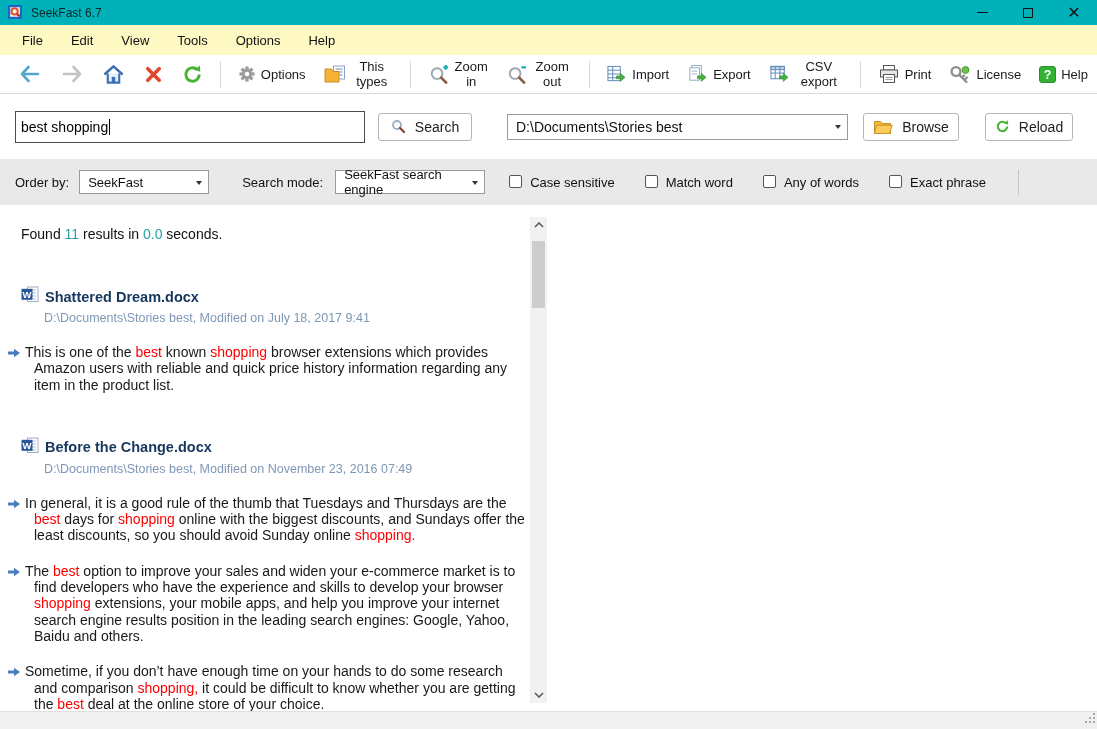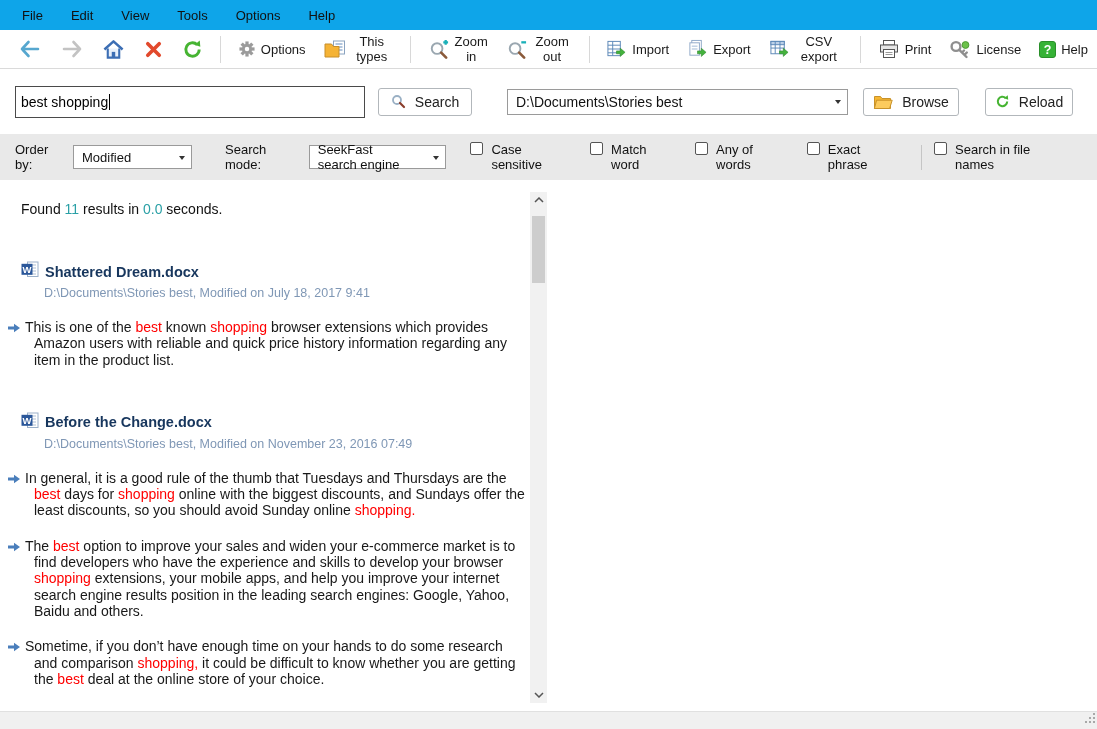--- a/index.html
+++ b/index.html
@@ -10,21 +10,21 @@
   .titlebar { height:25px; background:var(--titlebar,#00b1b9); display:flex; align-items:center; padding-left:7px; flex:0 0 auto; }
   .app-icon { width:17px; height:17px; margin-right:7px; display:flex; align-items:center; }
   .title-text { font-size:12px; color:#0c2527; }
   .win-controls { margin-left:auto; display:flex; height:100%; }
   .win-btn { width:46px; display:flex; align-items:center; justify-content:center; cursor:default; }
   .glyph-min { width:11px; border-top:1.4px solid #111; display:block; }
   .glyph-max { width:10px; height:10px; border:1.4px solid #111; display:block; }
   .glyph-close { font-size:16px; color:#111; line-height:1; }
 
   
-  .menubar { height:30px; background:#0ea5e9; display:flex; align-items:center; padding-left:8px; flex:0 0 auto; }
+  .menubar { height:30px; background:#fef9c3; display:flex; align-items:center; padding-left:8px; flex:0 0 auto; }
   .menu-item { padding:6px 14px; font-size:13px; color:#111; }
 
   
   .toolbar { height:39px; background:#fff; border-bottom:1px solid #dadada; display:flex; align-items:center; padding-left:9px; flex:0 0 auto; }
   .tbtn { display:flex; align-items:center; gap:5px; padding:4px 9px; font-size:13px; color:#1a1a1a; background:none; border:none; font-family:inherit; }
   .ticon { display:flex; align-items:center; }
   .tsep { width:1px; height:27px; background:#d8d8d8; margin:0 8px; }
 
   
   .searchrow { height:65px; background:#fff; display:flex; align-items:center; padding:0 15px; flex:0 0 auto; }
@@ -74,20 +74,42 @@
 
   
   .statusbar { height:18px; background:#f0f0f0; border-top:1px solid #e0e0e0; position:relative; flex:0 0 auto; }
   .grip { position:absolute; right:1px; bottom:1px; }
 </style>
 </head>
 <body>
 
 <div class="window">
 
+  <div class="titlebar">
+    <span class="app-icon">
+      <svg width="17" height="17" viewBox="0 0 17 17">
+          <rect x="1" y="1" width="14" height="14" fill="#1b66c9"></rect>
+          <rect x="3.2" y="3.2" width="9.6" height="9.6" fill="#eef3fa"></rect>
+          <circle cx="7.6" cy="7.4" r="3.1" fill="none" stroke="#e8501e" stroke-width="2"></circle>
+          <line x1="9.9" y1="9.7" x2="12.6" y2="12.4" stroke="#c22b1a" stroke-width="2.2"></line>
+        </svg>
+    </span>
+    <span class="title-text">SeekFast 6.7</span>
+    <div class="win-controls">
+      <div class="win-btn">
+          <span class="glyph-min"></span>
+        </div>
+      <div class="win-btn">
+          <span class="glyph-max"></span>
+        </div>
+      <div class="win-btn">
+          <span class="glyph-close">✕</span>
+        </div>
+    </div>
+  </div>
 
   <div class="menubar" id="menubar">
       <div class="menu-item">File</div>
       <div class="menu-item">Edit</div>
       <div class="menu-item">View</div>
       <div class="menu-item">Tools</div>
       <div class="menu-item">Options</div>
       <div class="menu-item">Help</div>
     </div>
 
@@ -286,21 +308,21 @@
             <polygon points="13.6,1.2 14.1,6.2 9.6,4.4" fill="#46b432"></polygon>
           </svg>
         </span>
       <span>Reload</span>
     </button>
   </div>
 
   <div class="filterbar">
     <span class="flabel">Order by:</span>
     <div class="combo order-combo">
-      <span>Modified</span>
+      <span>SeekFast</span>
       <span class="combo-arrow"></span>
     </div>
     <span class="flabel mode-label">Search mode:</span>
     <div class="combo mode-combo">
       <span>SeekFast search engine</span>
       <span class="combo-arrow"></span>
     </div>
     <div class="checks" id="checkboxes">
         <label class="cb">
           <span class="cbbox"></span>
@@ -312,24 +334,20 @@
         </label>
         <label class="cb">
           <span class="cbbox"></span>
           <span class="cbtxt">Any of words</span>
         </label>
         <label class="cb">
           <span class="cbbox"></span>
           <span class="cbtxt">Exact phrase</span>
         </label>
         <div class="vsep"></div>
-        <label class="cb">
-          <span class="cbbox"></span>
-          <span class="cbtxt">Search in file names</span>
-        </label>
       </div>
   </div>
 
   <div class="main">
     <div class="results-pane">
       <div class="results-content">
         <p class="summary"><span>Found </span><span class="num">11</span><span> results in </span><span class="num">0.0</span><span> seconds.</span></p>
         <div id="results-list">
             <div class="file">
               <div class="file-head">

